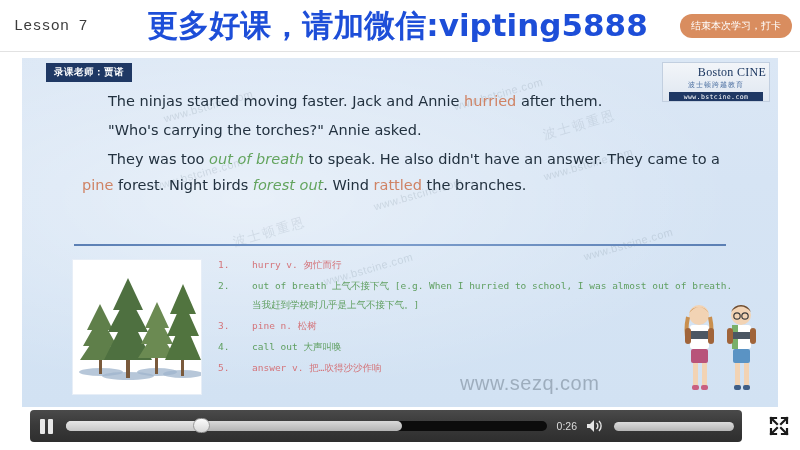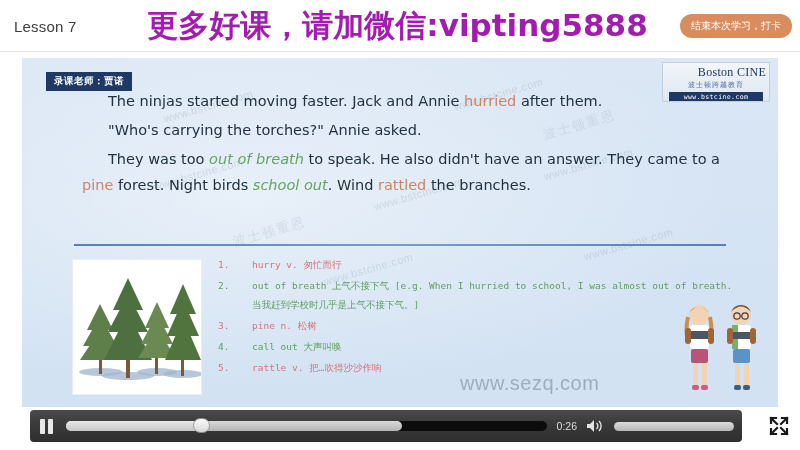--- a/index.html
+++ b/index.html
@@ -13,26 +13,26 @@
 
   
   .header {
     position: absolute; left:0; top:0; width:800px; height:52px;
     background:#ffffff;
     border-bottom:1px solid #e2e2e2;
   }
   .lesson-title {
     position:absolute; left:14px; top:18px;
     font-size:15px; color:#3c3c3c; letter-spacing:.2px;
-    font-family:Liberation Sans, sans-serif;
+    font-family:Liberation Mono, monospace;
   }
   .promo-text {
     position:absolute; left:135px; top:2px; width:525px;
     text-align:center;
-    font-size:31px; line-height:46px; font-weight:700; color:#a21caf;
+    font-size:31px; line-height:46px; font-weight:700; color:#1d4ed8;
     font-family:"DejaVu Sans","Liberation Sans",sans-serif;
     white-space:nowrap;
   }
   .finish-btn {
     position:absolute; right:8px; top:14px;
     height:24px; padding:0 11px;
     border-radius:12px;
     background:#d98d5f;
     color:#ffffff; font-size:10px; line-height:24px;
     white-space:nowrap;
@@ -46,21 +46,21 @@
     background:linear-gradient(180deg,#dbe7f5 0%, #d6e4f4 35%, #d2e2f3 100%);
     overflow:hidden;
   }
   .slide::before{ 
     content:""; position:absolute; inset:0;
     background:radial-gradient(ellipse at 30% 40%, rgba(255,255,255,.45), rgba(255,255,255,0) 65%);
     pointer-events:none;
   }
 
   .teacher-tag {
-    position:absolute; left:24px; top:14px;
+    position:absolute; left:24px; top:5px;
     background:#1f3864; color:#fff;
     font-size:9.5px; font-weight:700; letter-spacing:.5px;
     padding:3px 8px;
     font-family:Liberation Sans, sans-serif;
   }
 
   
   .logo {
     position:absolute; right:8px; top:4px; width:108px; height:40px;
     background:linear-gradient(180deg,#f2f5f9,#dfe7f1);
@@ -216,21 +216,21 @@
     <div class="wm" style="left:350px; top:130px;">www.bstcine.com</div>
     <div class="wm" style="left:520px; top:100px;">www.bstcine.com</div>
     <div class="wm" style="left:300px; top:205px;">www.bstcine.com</div>
     <div class="wm" style="left:560px; top:180px;">www.bstcine.com</div>
     <div class="wm-cn" style="left:520px; top:58px;">波士顿重恩</div>
     <div class="wm-cn" style="left:210px; top:165px;">波士顿重恩</div>
 
     <div class="story">
       <p><span>The ninjas started moving faster. Jack and Annie </span><span class="w-orange">hurried</span><span> after them.</span></p>
       <p><span>"Who's carrying the torches?" Annie asked.</span></p>
-      <p><span>They was too </span><span class="w-green">out of breath</span><span> to speak. He also didn't have an answer. They came to a </span><span class="w-orange">pine</span><span> forest. Night birds </span><span class="w-green">school out</span><span>. Wind </span><span class="w-orange">rattled</span><span> the branches.</span></p>
+      <p><span>They was too </span><span class="w-green">out of breath</span><span> to speak. He also didn't have an answer. They came to a </span><span class="w-orange">pine</span><span> forest. Night birds </span><span class="w-green">forest out</span><span>. Wind </span><span class="w-orange">rattled</span><span> the branches.</span></p>
     </div>
 
     <div class="divider"></div>
 
     <div class="pine-pic">
       <svg width="128" height="134" viewBox="0 0 128 134">
         <rect x="0" y="0" width="128" height="134" fill="#ffffff"></rect>
         <ellipse cx="28" cy="112" rx="22" ry="4" fill="#9fb4cc" opacity=".75"></ellipse>
         <ellipse cx="55" cy="116" rx="26" ry="4" fill="#9fb4cc" opacity=".75"></ellipse>
         <ellipse cx="84" cy="112" rx="20" ry="4" fill="#9fb4cc" opacity=".75"></ellipse>
@@ -258,21 +258,21 @@
         <div class="vrow">
           <span class="vnum v-pink">3.</span>
           <span class="vtxt v-pink">pine n. 松树</span>
         </div>
         <div class="vrow">
           <span class="vnum v-green">4.</span>
           <span class="vtxt v-green">call out 大声叫唤</span>
         </div>
         <div class="vrow">
           <span class="vnum v-pink">5.</span>
-          <span class="vtxt v-pink">rattle v. 把…吹得沙沙作响</span>
+          <span class="vtxt v-pink">answer v. 把…吹得沙沙作响</span>
         </div>
       </div>
 
     <div class="kids-pic">
       <svg width="104" height="100" viewBox="0 0 104 100">
 
         <circle cx="33" cy="14" r="10" fill="#f2d3b4"></circle>
         <path d="M23 12 q10 -12 20 0 q-4 -6 -10 -6 q-7 0 -10 6z" fill="#c98f4e"></path>
         <path d="M22 16 q-3 14 0 24 M44 16 q3 14 0 24" stroke="#c98f4e" stroke-width="4" fill="none"></path>
         <rect x="24" y="24" width="19" height="24" rx="3" fill="#ffffff"></rect>

